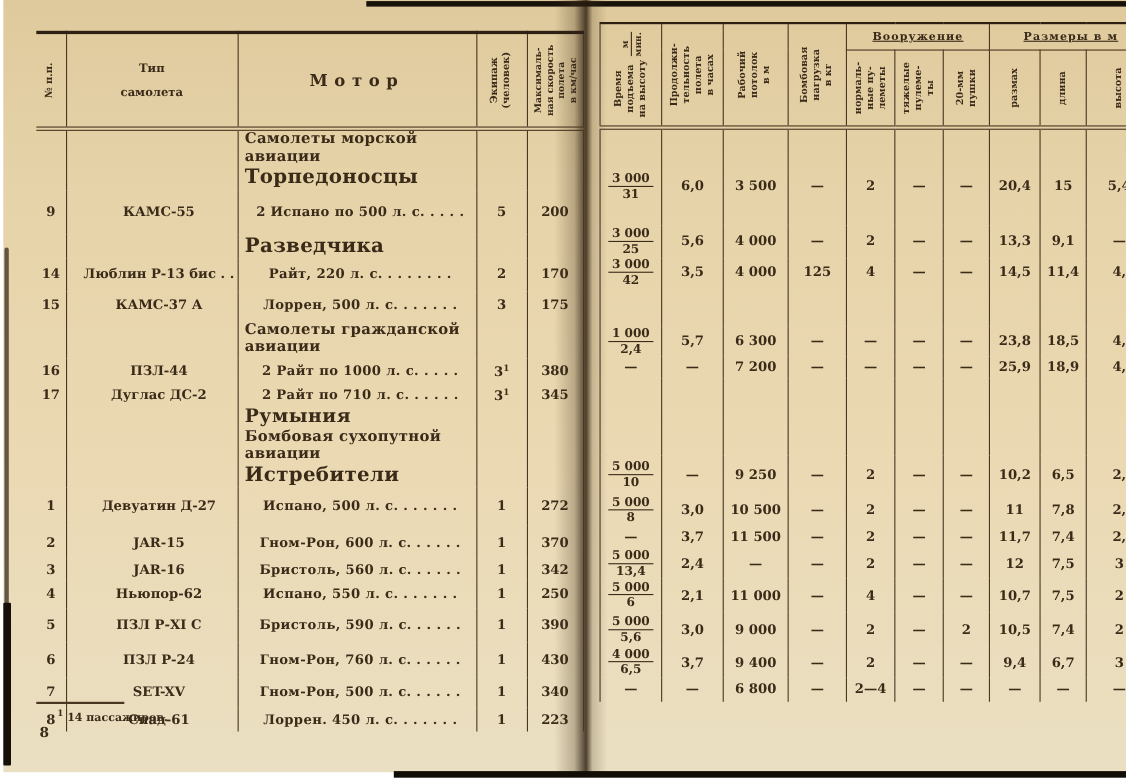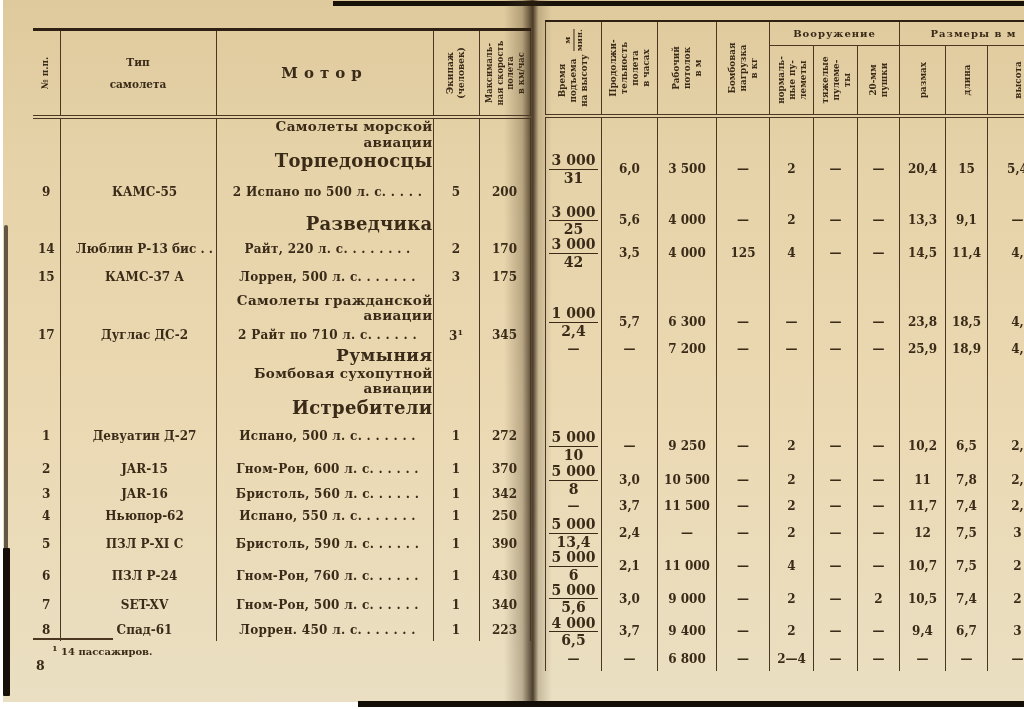--- a/index.html
+++ b/index.html
@@ -26,46 +26,46 @@
   
   .lt{position:absolute;left:33px;top:28px;width:497px;border-top:3.5px solid #2e2113;}
   .lt thead th{height:84px;border-bottom:4px double var(--line);border-right:1.6px solid var(--line);position:relative;}
   .lt td.c-type{padding-left:13px;}
   .lt td.c-motor{padding-left:6px;letter-spacing:.3px;}
 
   
   .rt{position:absolute;left:545px;top:20px;width:502px;border-top:2.5px solid #2e2113;}
   .rt thead th{border-right:1.6px solid var(--line);position:relative;}
   .rt thead th.dbl{border-bottom:4px double var(--line);}
-  .rt thead th.group{border-bottom:1.6px solid var(--line);font-size:10px;letter-spacing:1px;font-weight:bold;}
+  .rt thead th.group{border-bottom:1.6px solid var(--line);font-size:10px;letter-spacing:1px;font-weight:bold;text-decoration:underline;}
   .rt thead tr.groups{height:24px;}
   .rt thead tr.cols th{height:68px;}
   .rt td:first-child,.rt th.bl{border-left:1.6px solid var(--line);}
 
   
   .rot{position:absolute;left:50%;top:50%;transform:translate(-50%,-50%) rotate(-90deg);
        text-align:center;font-size:9px;line-height:1.25;white-space:pre-line;font-weight:bold;}
   .rot-num{width:70px;}
   .rot-crew{width:76px;}
   .rot-speed{width:82px;font-size:8.4px;}
   .rot-wide{width:88px;font-size:8.8px;}
   .rot-narrow{width:62px;font-size:8.8px;}
   .rot-climb{width:90px;font-size:8.8px;display:flex;align-items:center;justify-content:center;gap:3px;}
   .hlines{white-space:pre-line;text-align:center;font-size:10.5px;line-height:2.1;font-weight:bold;}
   .motor-h{text-align:center;font-size:15px;letter-spacing:6px;font-weight:bold;}
 
   
-  .frac{display:inline-block;text-align:center;line-height:1.05;font-size:14px;}
+  .frac{display:inline-block;text-align:center;line-height:1.05;font-size:11px;}
   .frac .fn{display:block;padding:0 3px;}
   .frac .fd{display:block;border-top:1.3px solid var(--ink);margin-top:1px;padding:1px 3px 0;}
   .vfrac{display:inline-block;text-align:center;font-size:8.2px;line-height:1.1;}
   .vfrac .vfd{display:block;border-top:1px solid var(--ink);margin-top:1px;padding-top:1px;}
 
   
-  td.sec{text-align:right;}
+  td.sec{text-align:left;}
   .sec-xl{font-size:17px;font-weight:bold;line-height:1.15;letter-spacing:.5px;}
   .sec-lg{font-size:13.5px;font-weight:bold;line-height:1.15;}
   .sec-md{font-size:18px;font-weight:bold;line-height:1.25;}
 
   sup{font-size:8px;}
 
   .footnote-rule{position:absolute;left:33px;top:638px;width:80px;height:2px;background:var(--line);}
   .footnote{position:absolute;left:52px;top:643px;font-size:10px;font-weight:bold;}
   .pageno{position:absolute;left:36px;top:658px;font-size:12.5px;font-weight:bold;}
 </style>
@@ -154,20 +154,27 @@
         </tr>
         <tr class="row-section" style="height: 36px;">
           <td class="c-num"></td>
           <td class="c-type"></td>
           <td class="c-motor sec">
             <div class="sec-lg">Самолеты гражданской</div>
             <div class="sec-lg">авиации</div>
           </td>
           <td class="c-crew"></td>
           <td class="c-speed"></td>
+        </tr>
+        <tr class="row-data" style="height: 24px;">
+          <td class="c-num">16</td>
+          <td class="c-type t-l">ПЗЛ-44</td>
+          <td class="c-motor t-l">2 Райт по 1000 л. с. . . . .</td>
+          <td class="c-crew">3<sup>1</sup></td>
+          <td class="c-speed">380</td>
         </tr>
         <tr class="row-data" style="height: 20px;">
           <td class="c-num">17</td>
           <td class="c-type t-l">Дуглас ДС-2</td>
           <td class="c-motor t-l">2 Райт по 710 л. с. . . . . .</td>
           <td class="c-crew">3<sup>1</sup></td>
           <td class="c-speed">345</td>
         </tr>
         <tr class="row-section" style="height: 70px;">
           <td class="c-num"></td>

